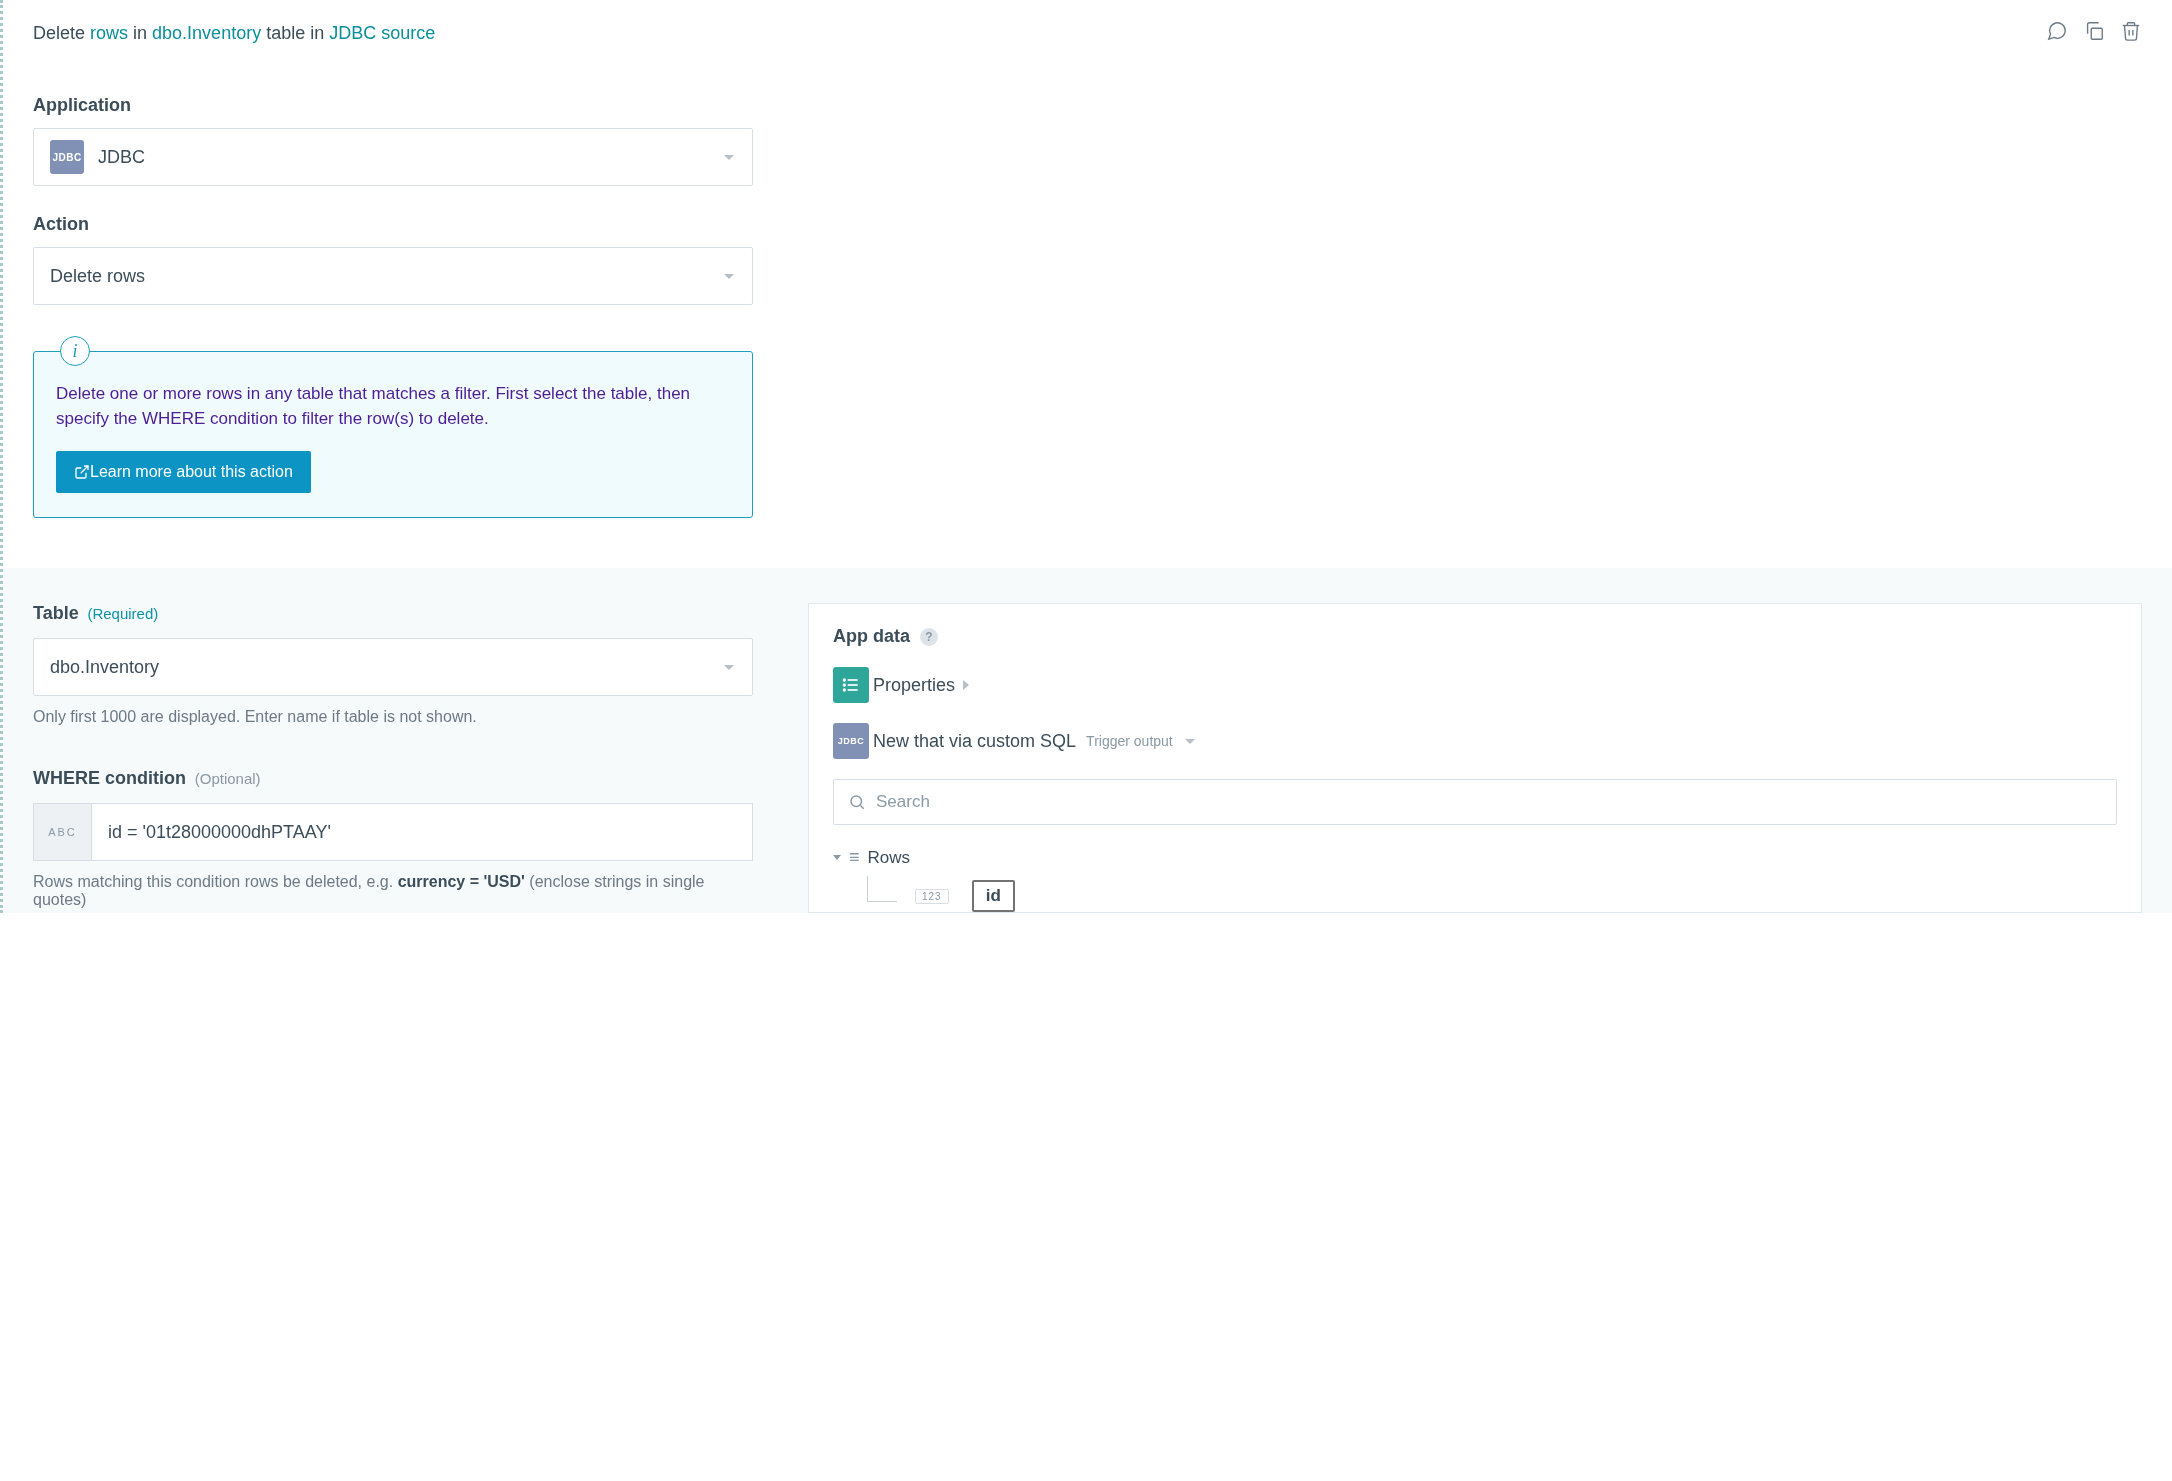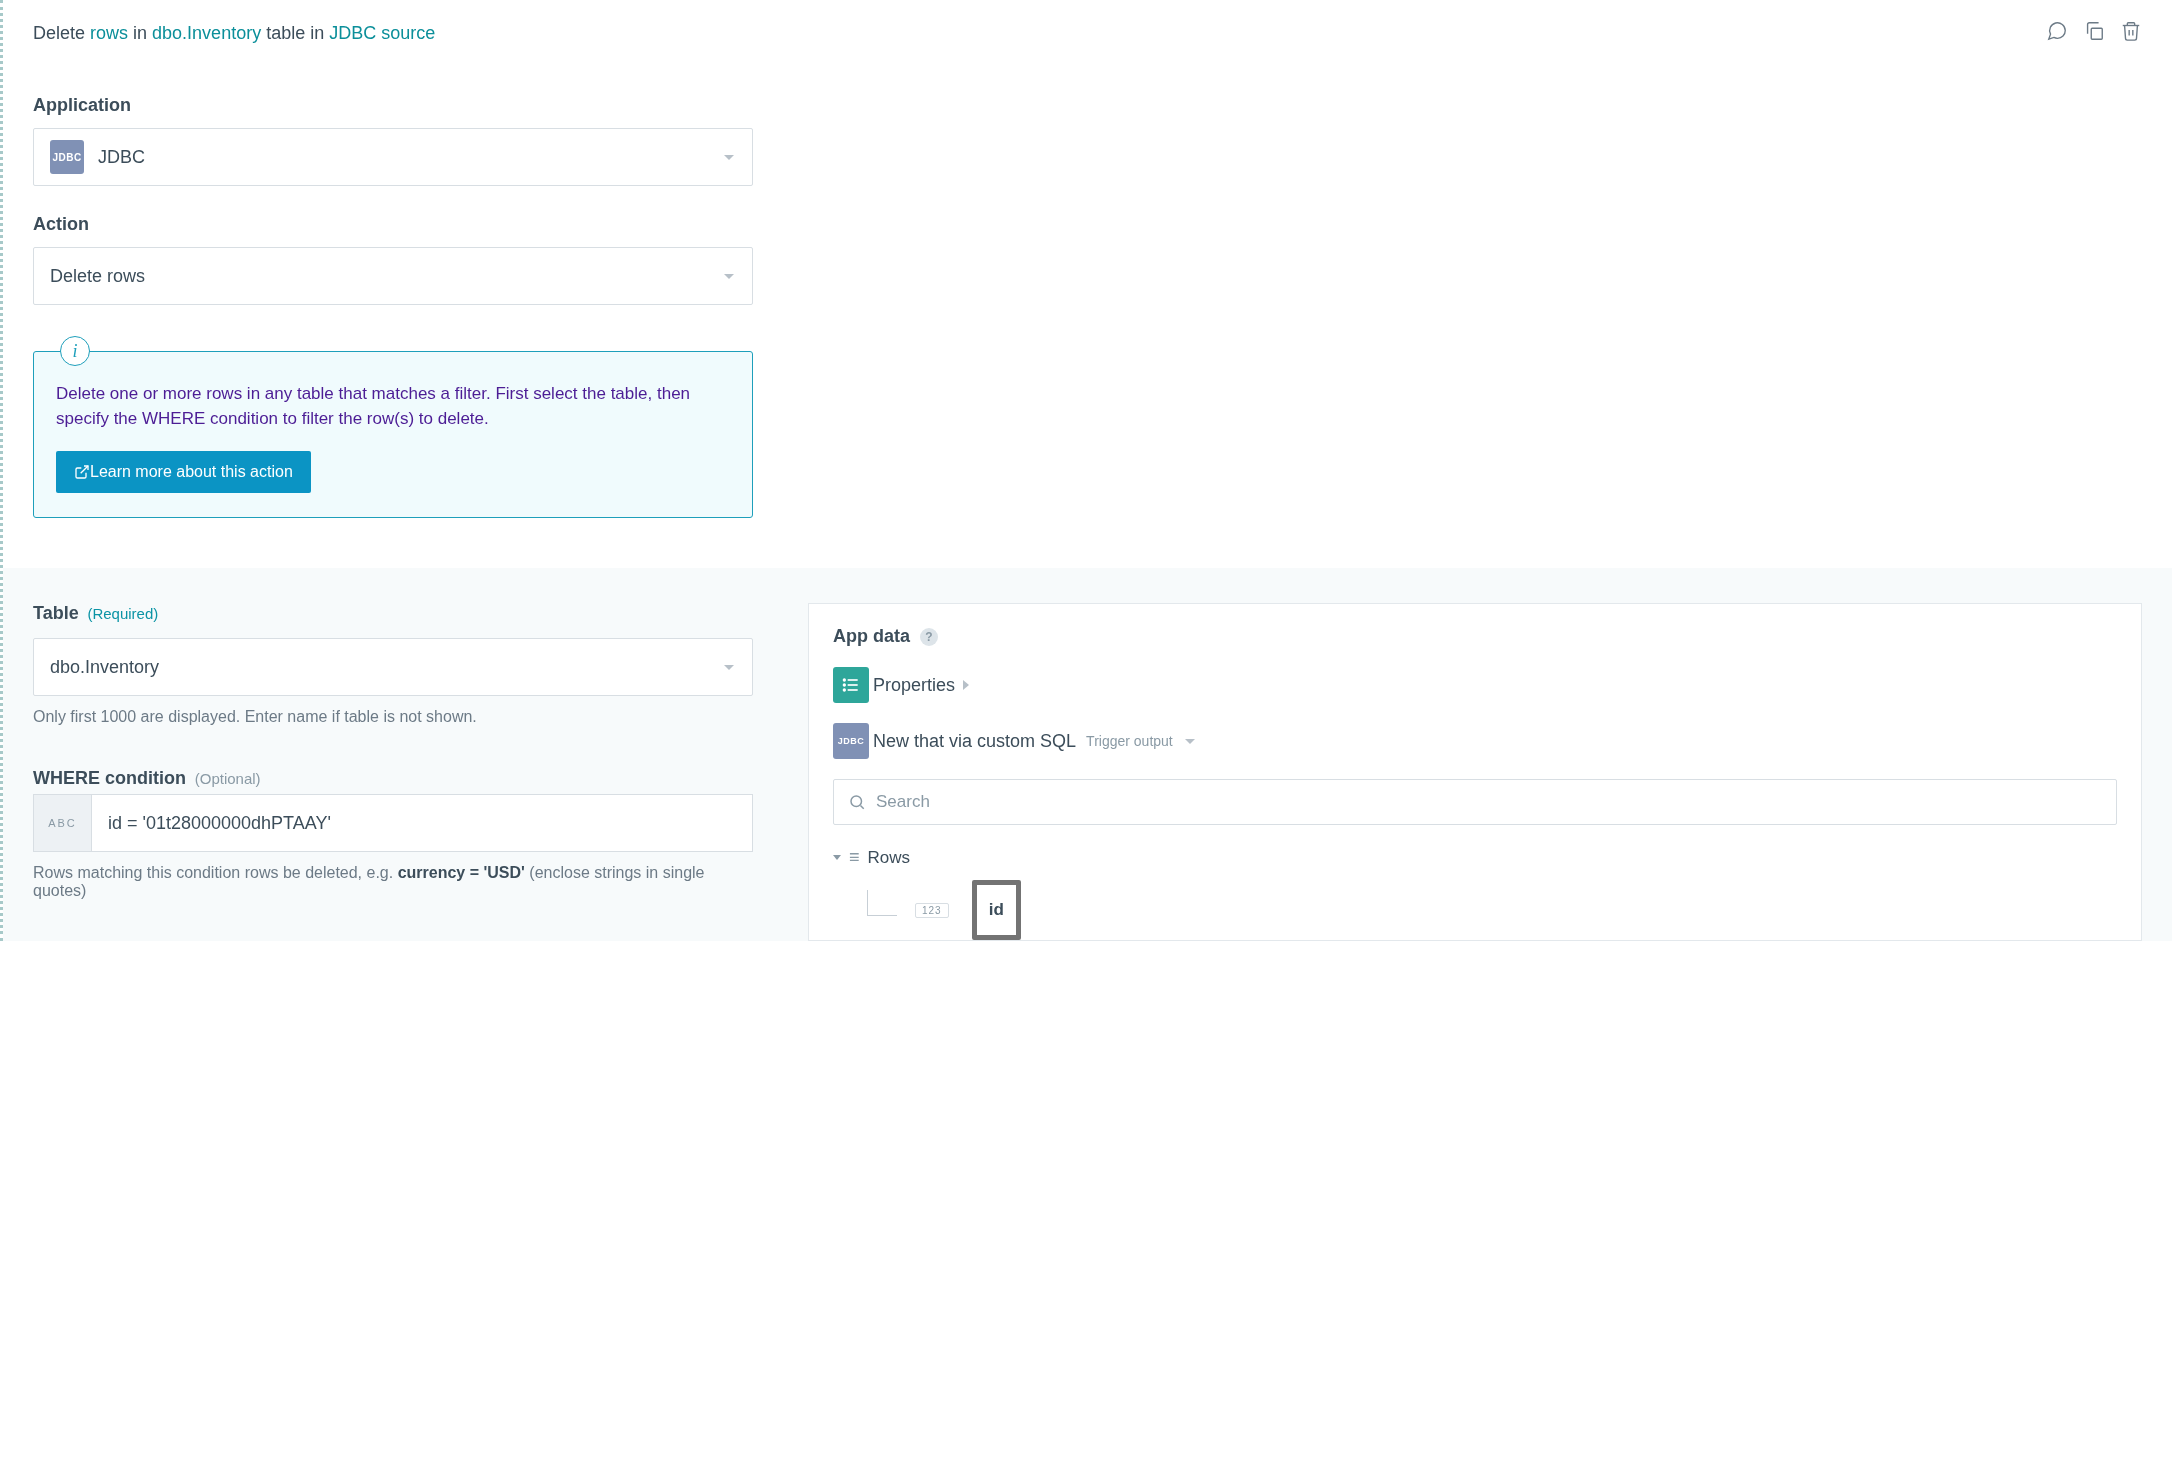--- a/index.html
+++ b/index.html
@@ -132,21 +132,21 @@
     height: 58px;
   }
   .hint {
     margin-top: 12px;
     color: #6c7a86;
     font-size: 16px;
   }
   .hint b { color: #3c4d5a; font-weight: 600; }
 
   .where-block { margin-top: 42px; }
-  .input-row { display: flex; margin-top: 5px; }
+  .input-row { display: flex; margin-top: 14px; }
   .abc-box {
     background: #edf1f4;
     color: #8a9aa5;
     font-size: 11px;
     letter-spacing: 2px;
     display: flex; align-items: center; justify-content: center;
     width: 58px;
     border: 1px solid #d8dee3;
     border-right: none;
   }
@@ -243,22 +243,22 @@
     background: #fff;
     border: 1px solid #d8dee3;
     color: #8a9aa5;
     font-size: 10px;
     letter-spacing: 1px;
     padding: 1px 6px;
     border-radius: 2px;
     margin-right: 23px;
   }
   .field-chip {
-    border: 5px solid #737373;
-    padding: 15px 12px;
+    border: 2px solid #737373;
+    padding: 4px 12px;
     border-radius: 2px;
     background:#fff;
     font-weight: 600;
   }
 </style>
 </head>
 <body>
 
 <div class="page">
 

